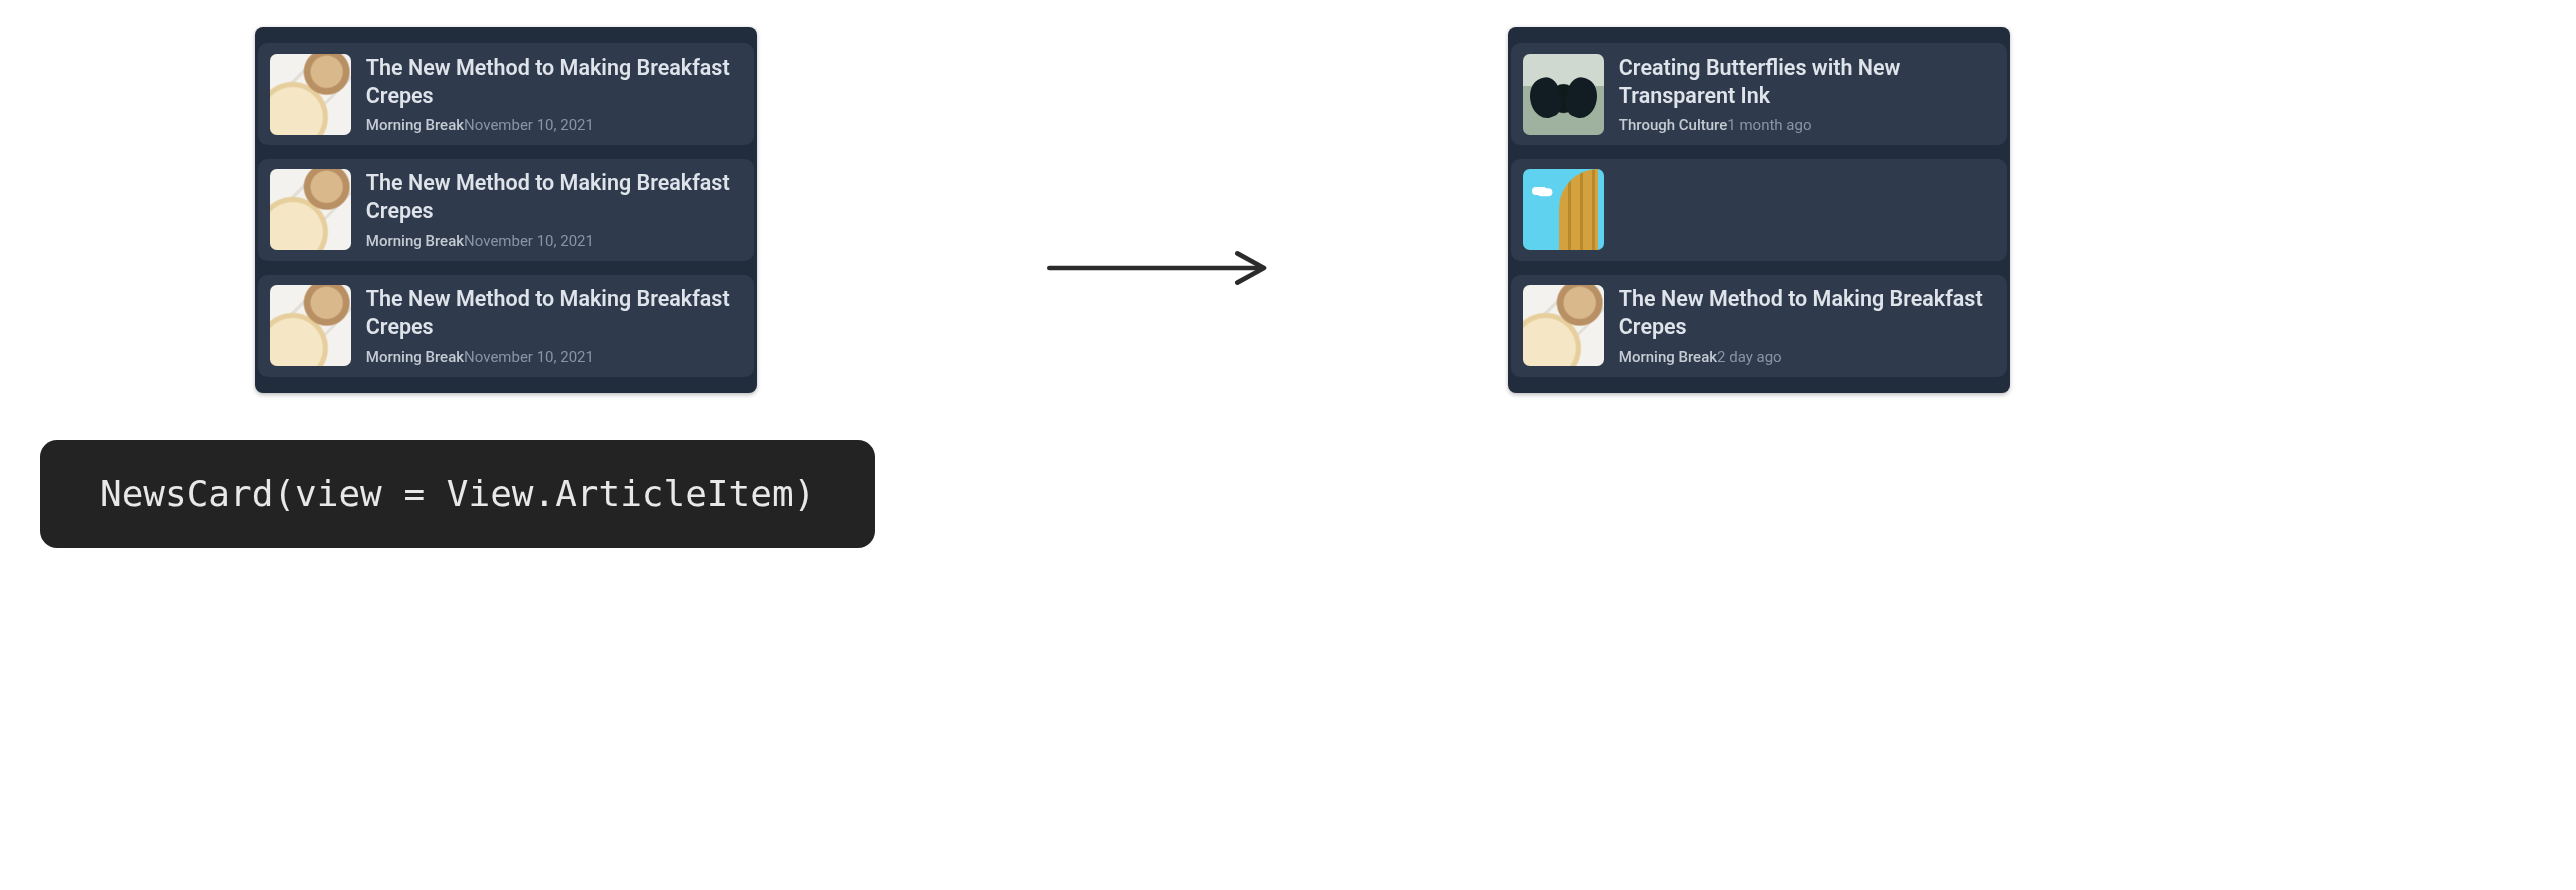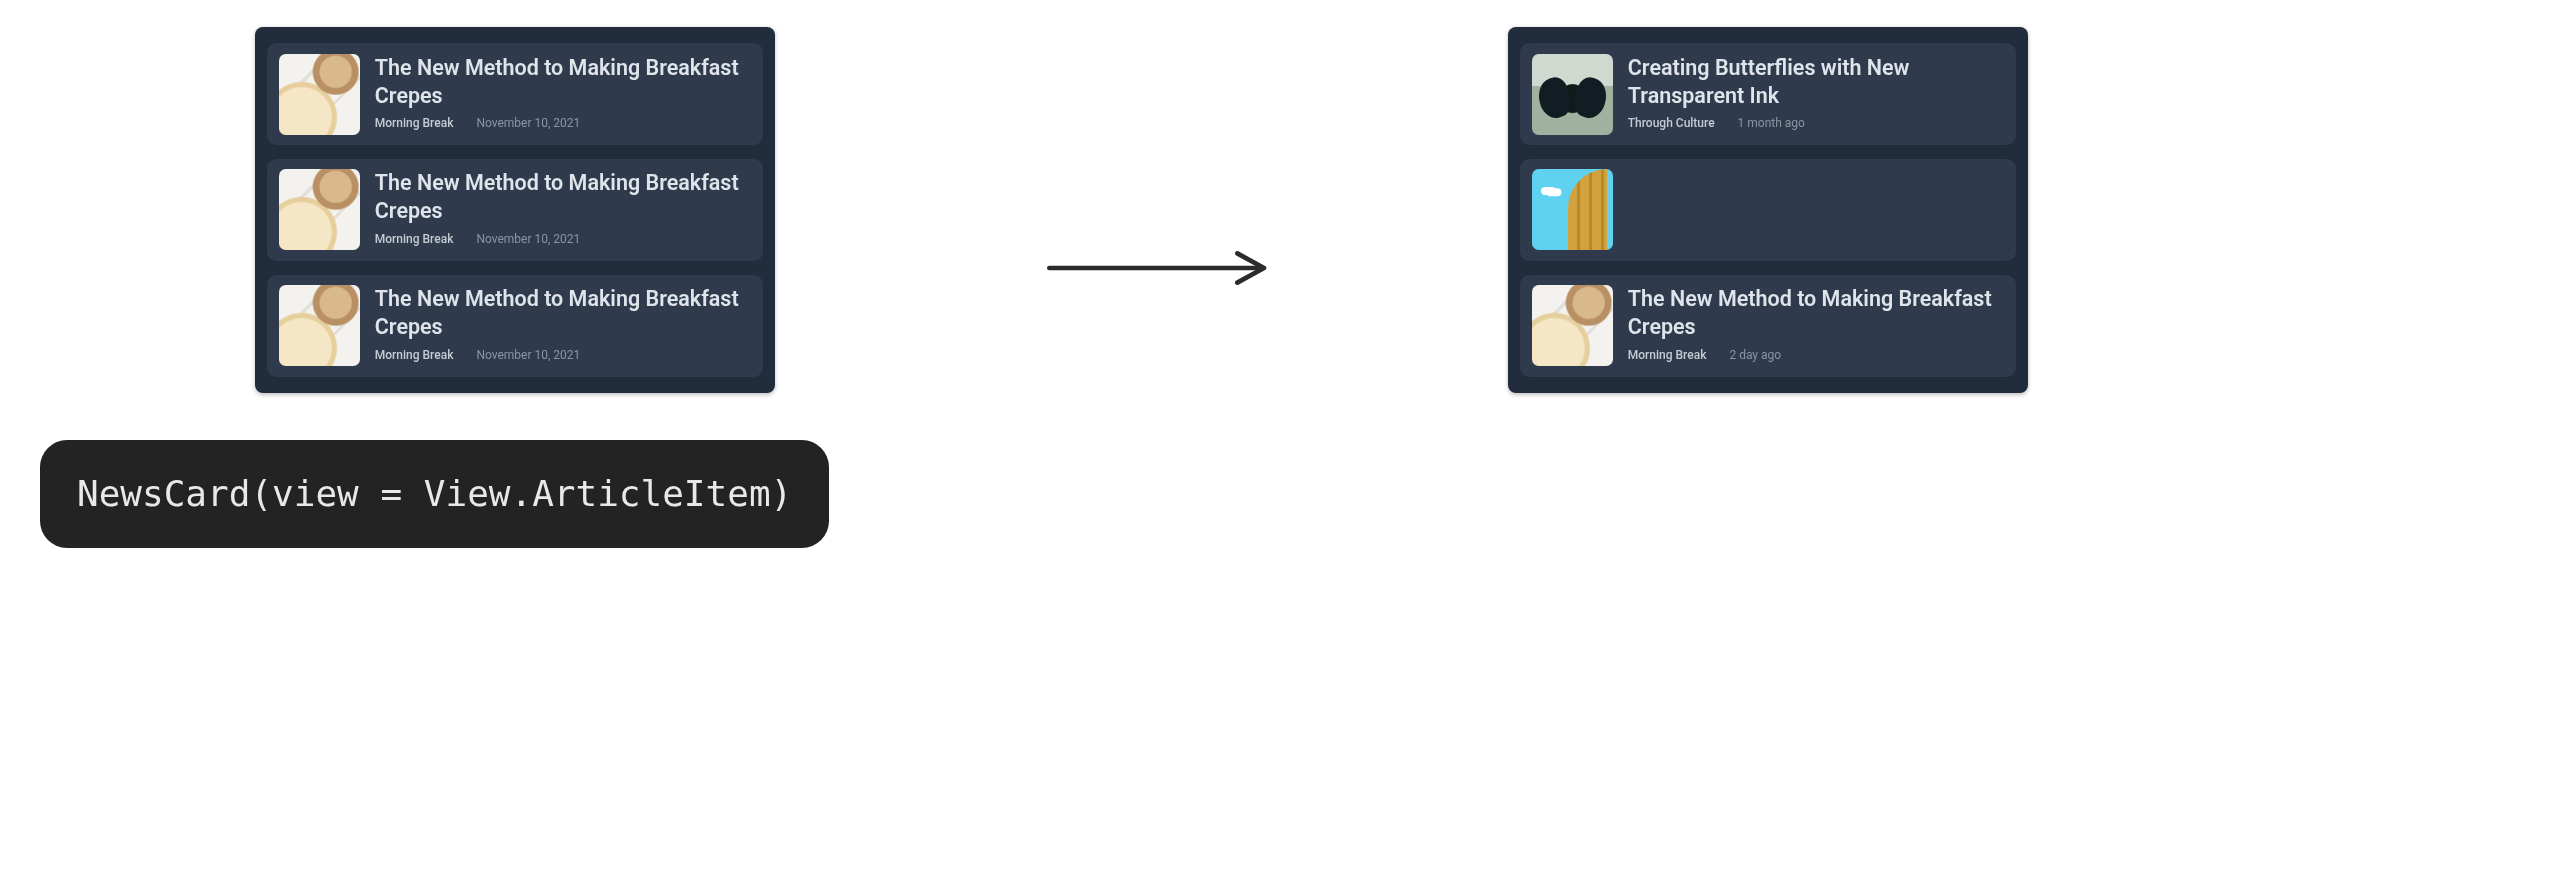--- a/index.html
+++ b/index.html
@@ -27,21 +27,21 @@
   .arrow-zone{
     position:absolute;
     left:1026px; top:221px;
     width:268px; height:94px;
     display:flex;align-items:center;justify-content:center;
   }
   .arrow-svg{width:228px;height:40px;}
   .panel{
     background:var(--panel-bg);
     border-radius:8px;
-    padding:16px 12px;
+    padding:16px 3px;
     width:496px;
     margin-left:215px;
     box-shadow:0 1.3px 4px rgba(0,0,0,.25);
   }
   .card{
     background:var(--card-bg);
     border-radius:9.4px;
     display:flex;
     align-items:flex-start;
     gap:14.8px;
@@ -56,21 +56,21 @@
   .card-body{
     display:flex;flex-direction:column;gap:6.7px;min-width:0;
   }
   .headline{
     font-size:21.5px;
     font-weight:600;
     color:var(--title-color);
     line-height:1.3;
   }
   .meta{
-    display:flex;gap:23px;font-size:12px;align-items:flex-end;
+    display:flex;gap:0;font-size:15px;align-items:flex-end;
   }
   .author{color:var(--author-color);font-weight:500;}
   .date{color:var(--date-color);}
   
   .thumb-crepes{
     background:
       radial-gradient(circle at 70% 22%, #d9b98c 0 18%, #b89064 20% 26%, transparent 28%),
       radial-gradient(circle at 28% 78%, #f5e7c6 0 34%, #e6cf9d 36% 40%, transparent 42%),
       linear-gradient(135deg,#f4f2ef 0 30%,#e3e0da 30% 33%,#f4f2ef 33% 63%,#e3e0da 63% 66%,#f4f2ef 66% 100%);
   }
@@ -96,22 +96,22 @@
     border-top-left-radius:40px;
   }
   .thumb-arch::after{
     content:"";position:absolute;left:9.4px;top:17.4px;width:14.8px;height:8px;
     background:#fff;border-radius:6.7px;
     box-shadow:5.4px 1.3px 0 0 #fff;
   }
   .code-block{
     background:var(--code-bg);
     color:var(--code-color);
-    border-radius:27px;
-    padding:27px 37px;
+    border-radius:17px;
+    padding:27px 60px;
     font-family:"SF Mono",ui-monospace,Menlo,Consolas,monospace;
     font-size:36px;
     line-height:1.5;
     white-space:pre;
     margin-top:47px;
     width:max-content;
     min-width:470px;
   }
   .col-left .code-block{margin-left:0;}
   .col-right .code-block{margin-left:0;}

